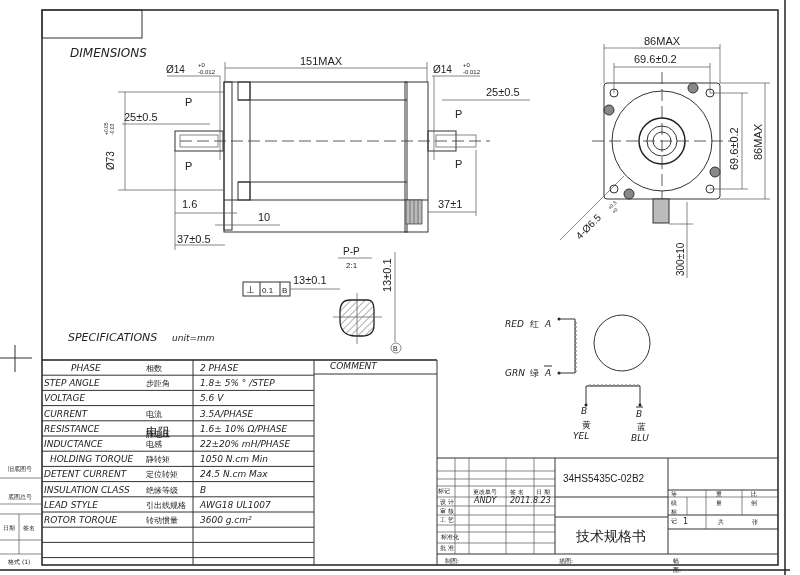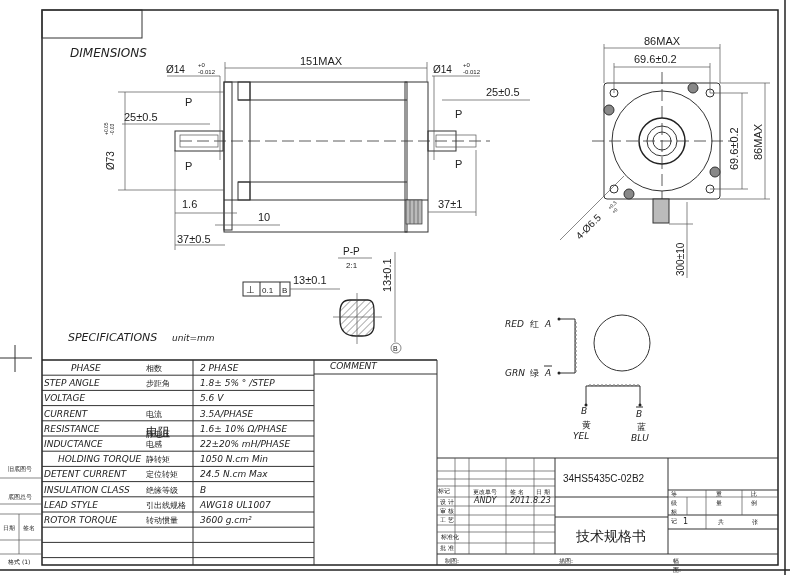--- a/index.html
+++ b/index.html
@@ -293,21 +293,21 @@
       <span style="position: absolute; left: 2px; top: 0px; white-space: nowrap;">RESISTANCE</span>
       <span style="position: absolute; left: 104px; top: 0px; white-space: nowrap; font-style: normal; font-size: 12px;">电阻</span>
       <span style="position: absolute; left: 158px; top: 0px; white-space: nowrap;">1.6± 10%  Ω/PHASE</span>
     </div>
     <div style="position: absolute; left: 0px; top: 78px; width: 272px; height: 15.2px; font-size: 9px; font-style: italic;">
       <span style="position: absolute; left: 2px; top: 0px; white-space: nowrap;">INDUCTANCE</span>
       <span style="position: absolute; left: 104px; top: 0px; white-space: nowrap; font-style: normal; font-size: 8px;">电感</span>
       <span style="position: absolute; left: 158px; top: 0px; white-space: nowrap;">22±20% mH/PHASE</span>
     </div>
     <div style="position: absolute; left: 0px; top: 93.2px; width: 272px; height: 15.2px; font-size: 9px; font-style: italic;">
-      <span style="position: absolute; left: 16px; top: 0px; white-space: nowrap;">HOLDING TORQUE</span>
+      <span style="position: absolute; left: 8px; top: 0px; white-space: nowrap;">HOLDING TORQUE</span>
       <span style="position: absolute; left: 104px; top: 0px; white-space: nowrap; font-style: normal; font-size: 8px;">静转矩</span>
       <span style="position: absolute; left: 158px; top: 0px; white-space: nowrap;">1050  N.cm Min</span>
     </div>
     <div style="position: absolute; left: 0px; top: 108.4px; width: 272px; height: 15.2px; font-size: 9px; font-style: italic;">
       <span style="position: absolute; left: 2px; top: 0px; white-space: nowrap;">DETENT CURRENT</span>
       <span style="position: absolute; left: 104px; top: 0px; white-space: nowrap; font-style: normal; font-size: 8px;">定位转矩</span>
       <span style="position: absolute; left: 158px; top: 0px; white-space: nowrap;">24.5 N.cm Max</span>
     </div>
     <div style="position: absolute; left: 0px; top: 123.6px; width: 272px; height: 15.2px; font-size: 9px; font-style: italic;">
       <span style="position: absolute; left: 2px; top: 0px; white-space: nowrap;">INSULATION CLASS</span>

